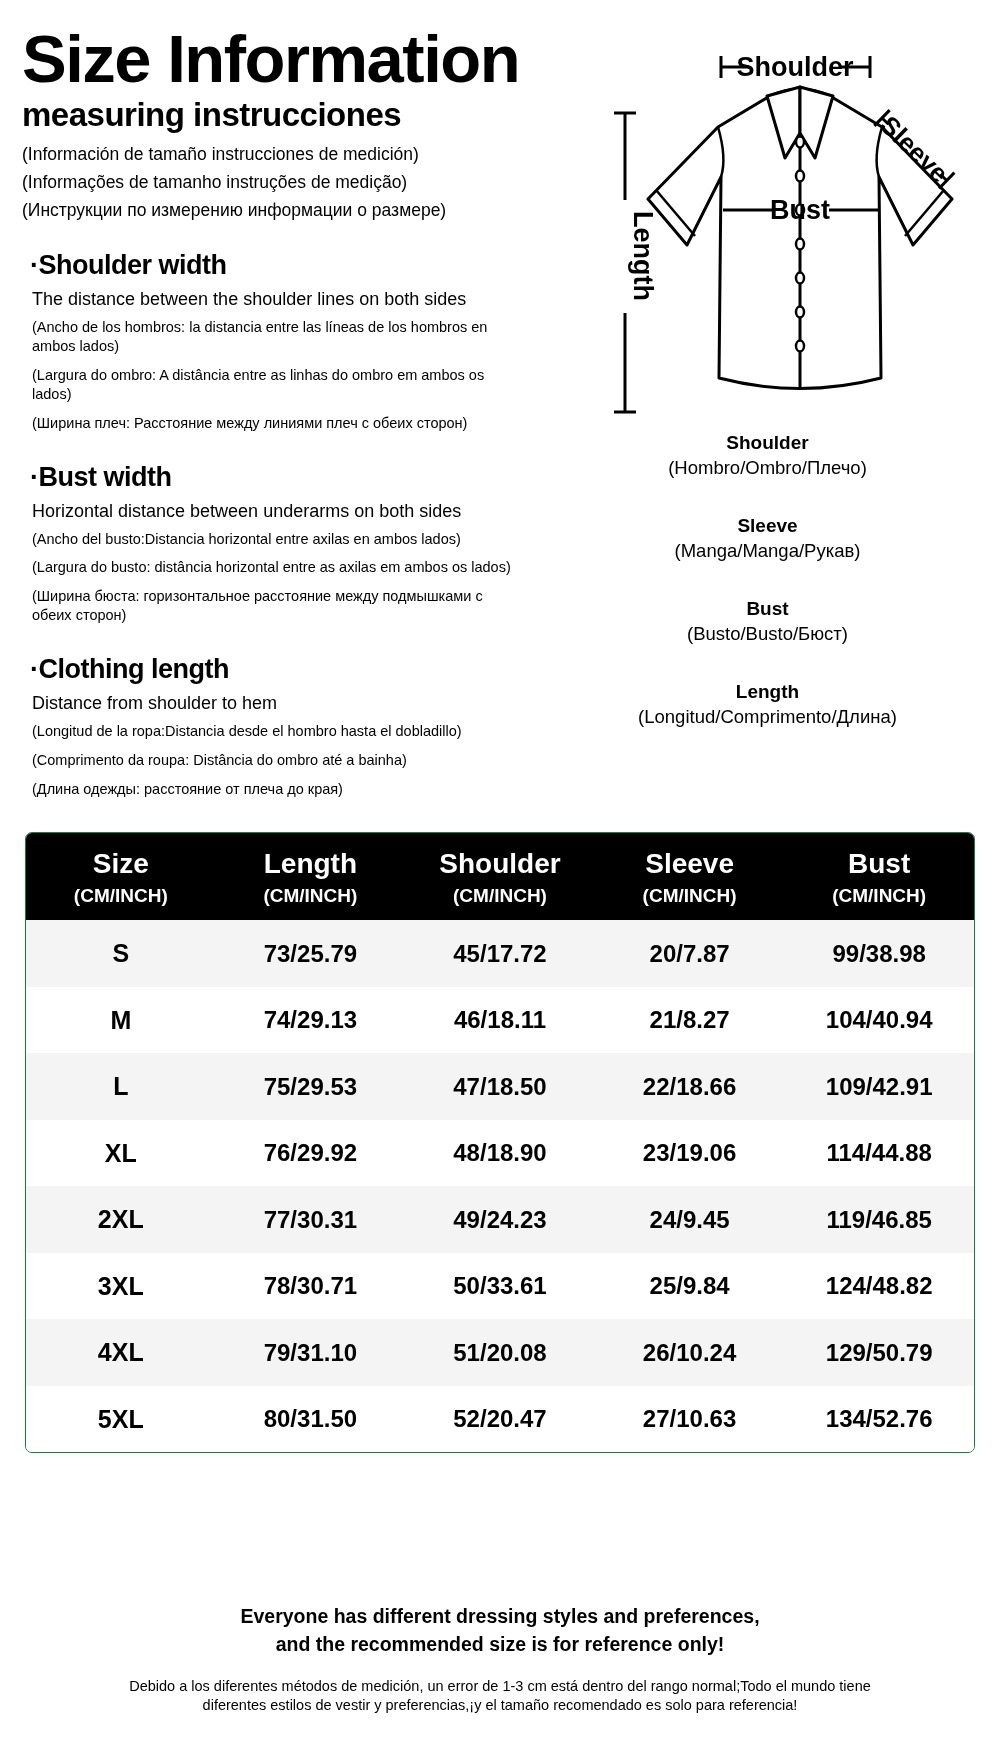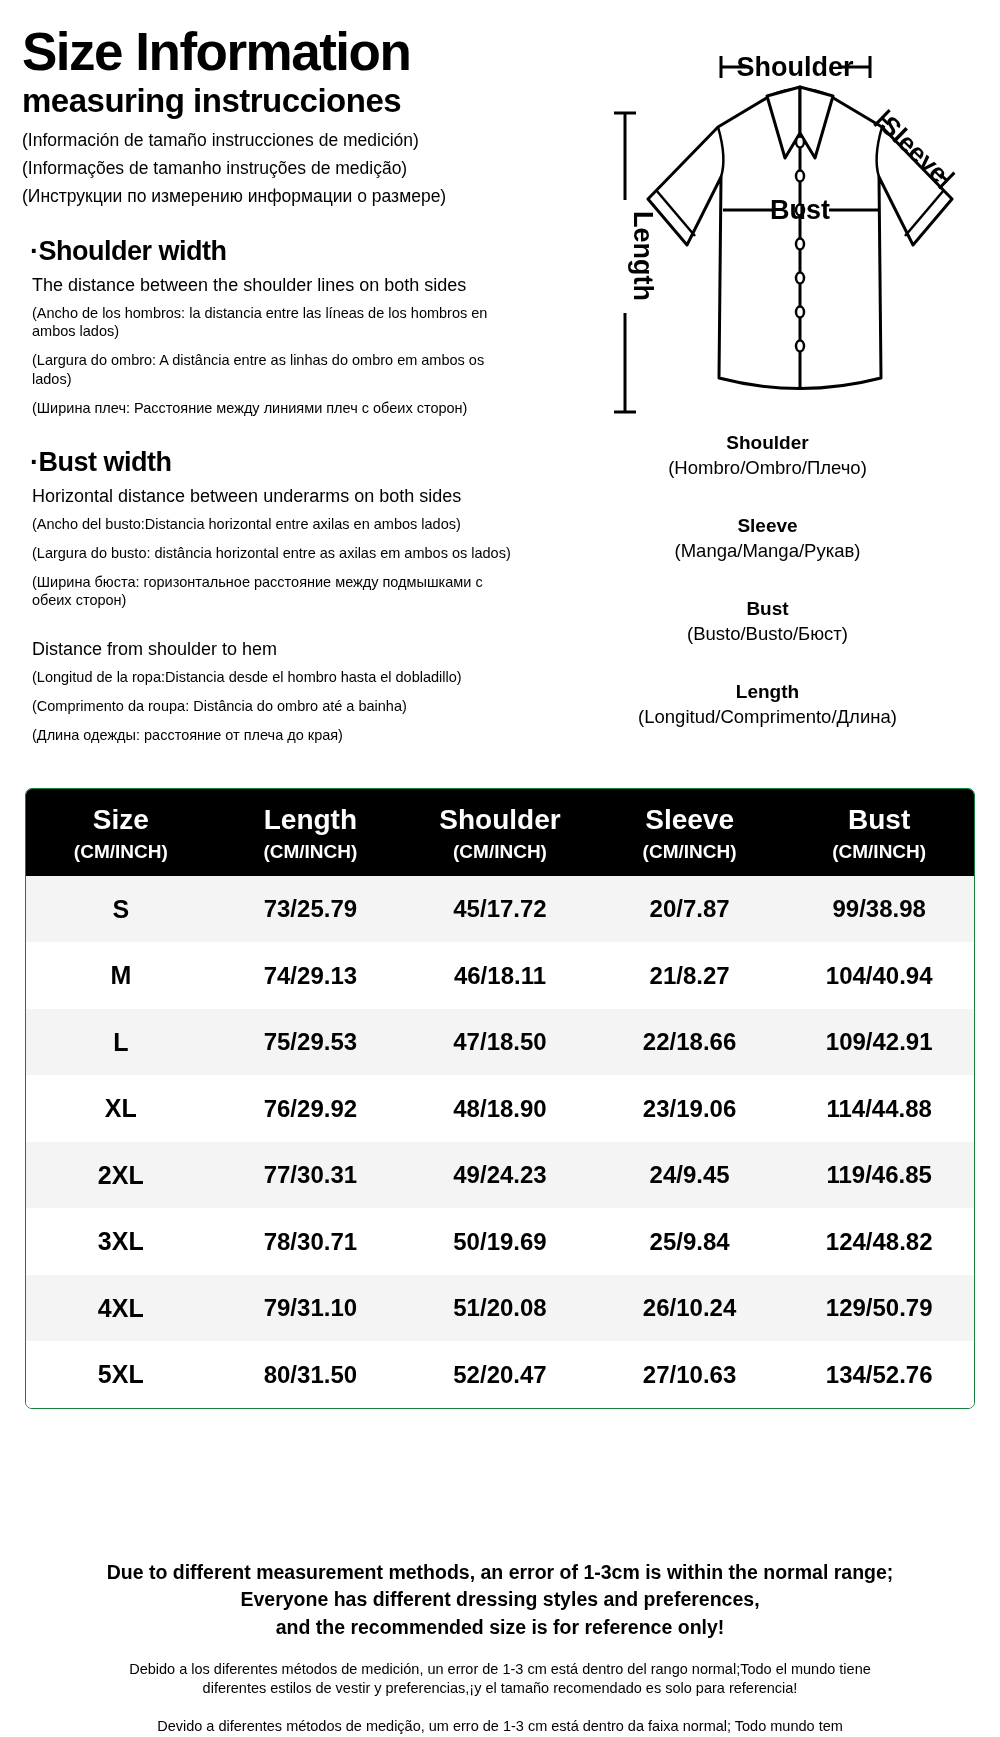--- a/index.html
+++ b/index.html
@@ -5,21 +5,21 @@
   * { box-sizing: border-box; }
   html,body { margin:0; padding:0; }
   body {
     width:1000px; height:1737px; background:#ffffff; color:#000;
     font-family:"Liberation Sans", sans-serif; overflow:hidden; position:relative;
   }
   .top { display:flex; }
   .left-col { width:535px; padding:24px 0 0 22px; }
   .right-col { width:465px; padding-top:30px; display:flex; flex-direction:column; align-items:center; }
 
-  .page-title { font-size:53px; font-weight:bold; margin:0; letter-spacing:-1.5px; line-height:1.05; }
+  .page-title { font-size:67px; font-weight:bold; margin:0; letter-spacing:-1.5px; line-height:1.05; }
   .page-subtitle { font-size:33px; font-weight:bold; margin:2px 0 10px; letter-spacing:-0.5px; }
   .subtitle-trans p { font-size:17.5px; margin:0 0 7px; }
 
   .section { margin-top:29px; }
   .section-title { font-size:27px; font-weight:bold; margin:8px; letter-spacing:-0.5px; }
   .section-desc { font-size:18px; margin:2px 0 8px 10px; }
   .section-trans p { font-size:14.5px; margin:0 0 10px 10px; line-height:1.3; max-width:480px; }
 
   .diagram-svg { display:block; }
   .legend { margin-top:10px; text-align:center; }
@@ -71,20 +71,21 @@
       <h3 class="section-title"><span>·</span><span>Bust width</span></h3>
       <div class="section-desc">Horizontal distance between underarms on both sides</div>
       <div class="section-trans">
         <p>(Ancho del busto:Distancia horizontal entre axilas en ambos lados)</p>
         <p>(Largura do busto: distância horizontal entre as axilas em ambos os lados)</p>
         <p>(Ширина бюста: горизонтальное расстояние между подмышками с обеих сторон)</p>
       </div>
     </div>
 
     <div class="section">
+      <h3 class="section-title"><span>·</span><span>Clothing length</span></h3>
       <div class="section-desc">Distance from shoulder to hem</div>
       <div class="section-trans">
         <p>(Longitud de la ropa:Distancia desde el hombro hasta el dobladillo)</p>
         <p>(Comprimento da roupa: Distância do ombro até a bainha)</p>
         <p>(Длина одежды: расстояние от плеча до края)</p>
       </div>
     </div>
   </div>
 
   <div class="right-col">
@@ -220,21 +221,21 @@
   <div class="trow stripe">
     <div class="td size-cell">2XL</div>
     <div class="td">77/30.31</div>
     <div class="td">49/24.23</div>
     <div class="td">24/9.45</div>
     <div class="td">119/46.85</div>
   </div>
   <div class="trow">
     <div class="td size-cell">3XL</div>
     <div class="td">78/30.71</div>
-    <div class="td">50/19.69</div>
+    <div class="td">50/33.61</div>
     <div class="td">25/9.84</div>
     <div class="td">124/48.82</div>
   </div>
   <div class="trow stripe">
     <div class="td size-cell">4XL</div>
     <div class="td">79/31.10</div>
     <div class="td">51/20.08</div>
     <div class="td">26/10.24</div>
     <div class="td">129/50.79</div>
   </div>
@@ -242,21 +243,20 @@
     <div class="td size-cell">5XL</div>
     <div class="td">80/31.50</div>
     <div class="td">52/20.47</div>
     <div class="td">27/10.63</div>
     <div class="td">134/52.76</div>
   </div>
 </div>
 
 <div class="notes">
   <div class="notes-en">
-    <p>Due to different measurement methods, an error of 1-3cm is within the normal range;</p>
     <p>Everyone has different dressing styles and preferences,</p>
     <p>and the recommended size is for reference only!</p>
   </div>
   <div class="notes-block">
     <p>Debido a los diferentes métodos de medición, un error de 1-3 cm está dentro del rango normal;Todo el mundo tiene</p>
     <p>diferentes estilos de vestir y preferencias,¡y el tamaño recomendado es solo para referencia!</p>
   </div>
   <div class="notes-block">
     <p>Devido a diferentes métodos de medição, um erro de 1-3 cm está dentro da faixa normal; Todo mundo tem</p>
 

